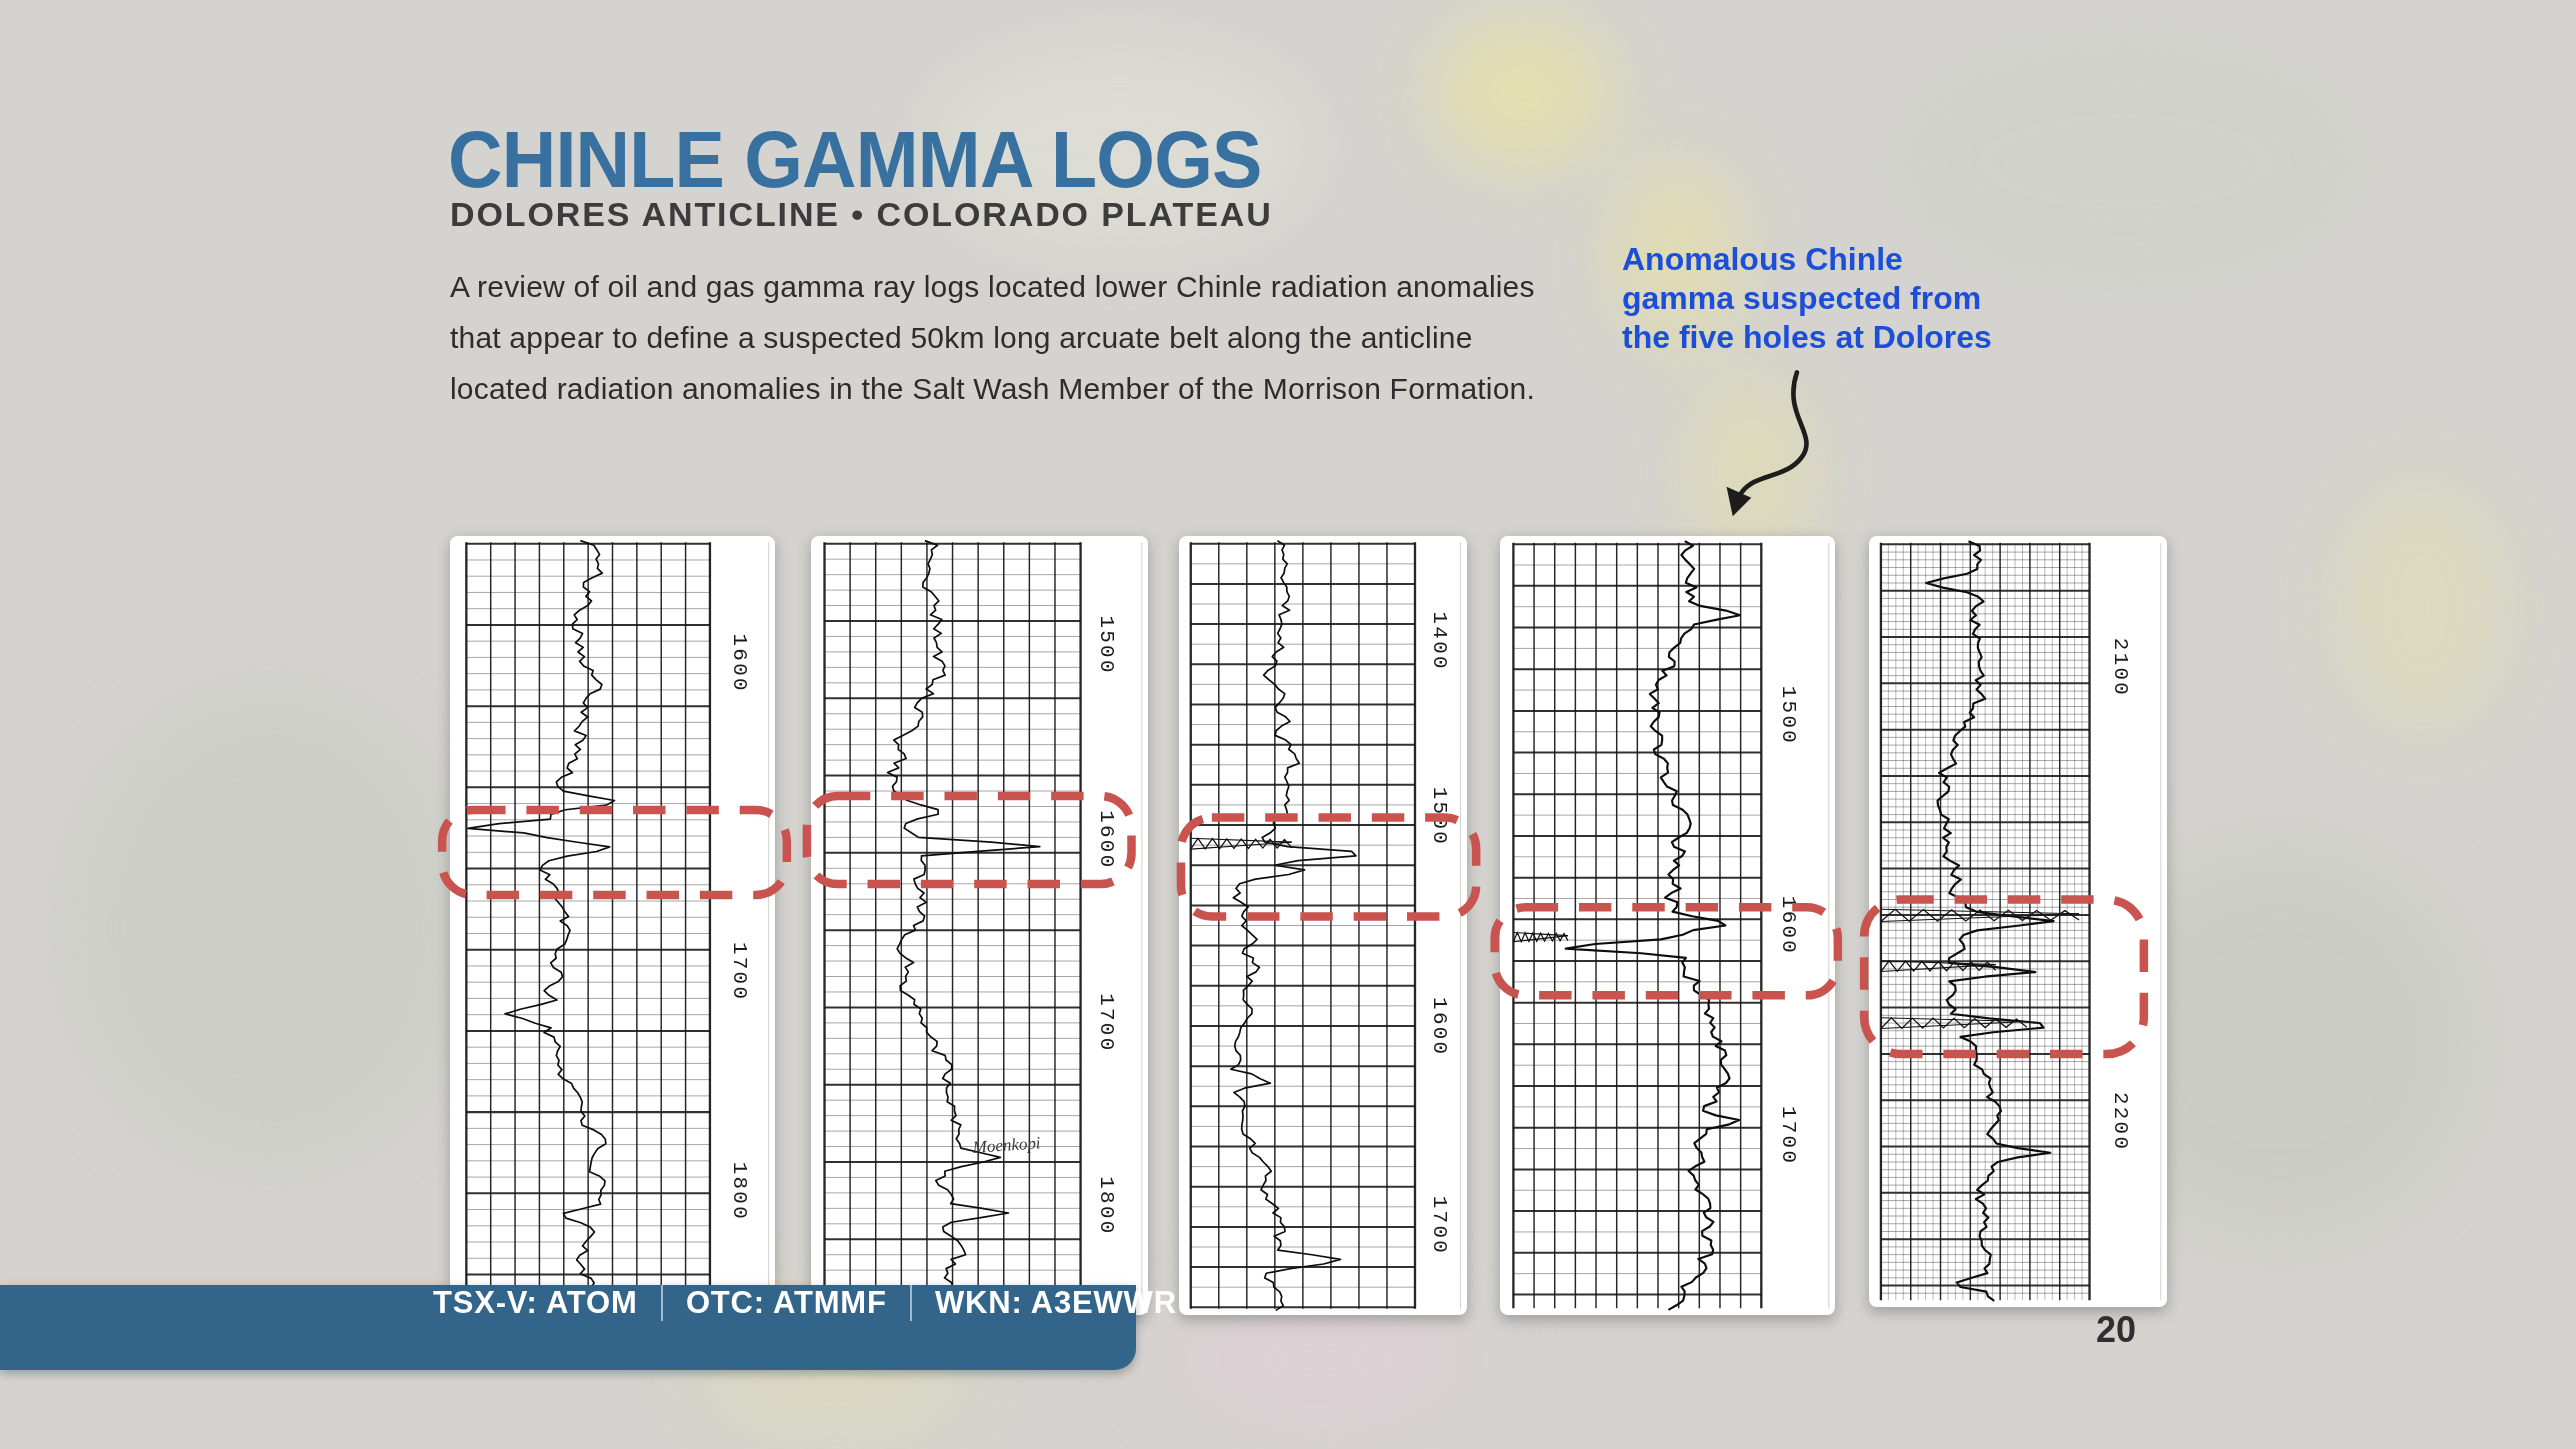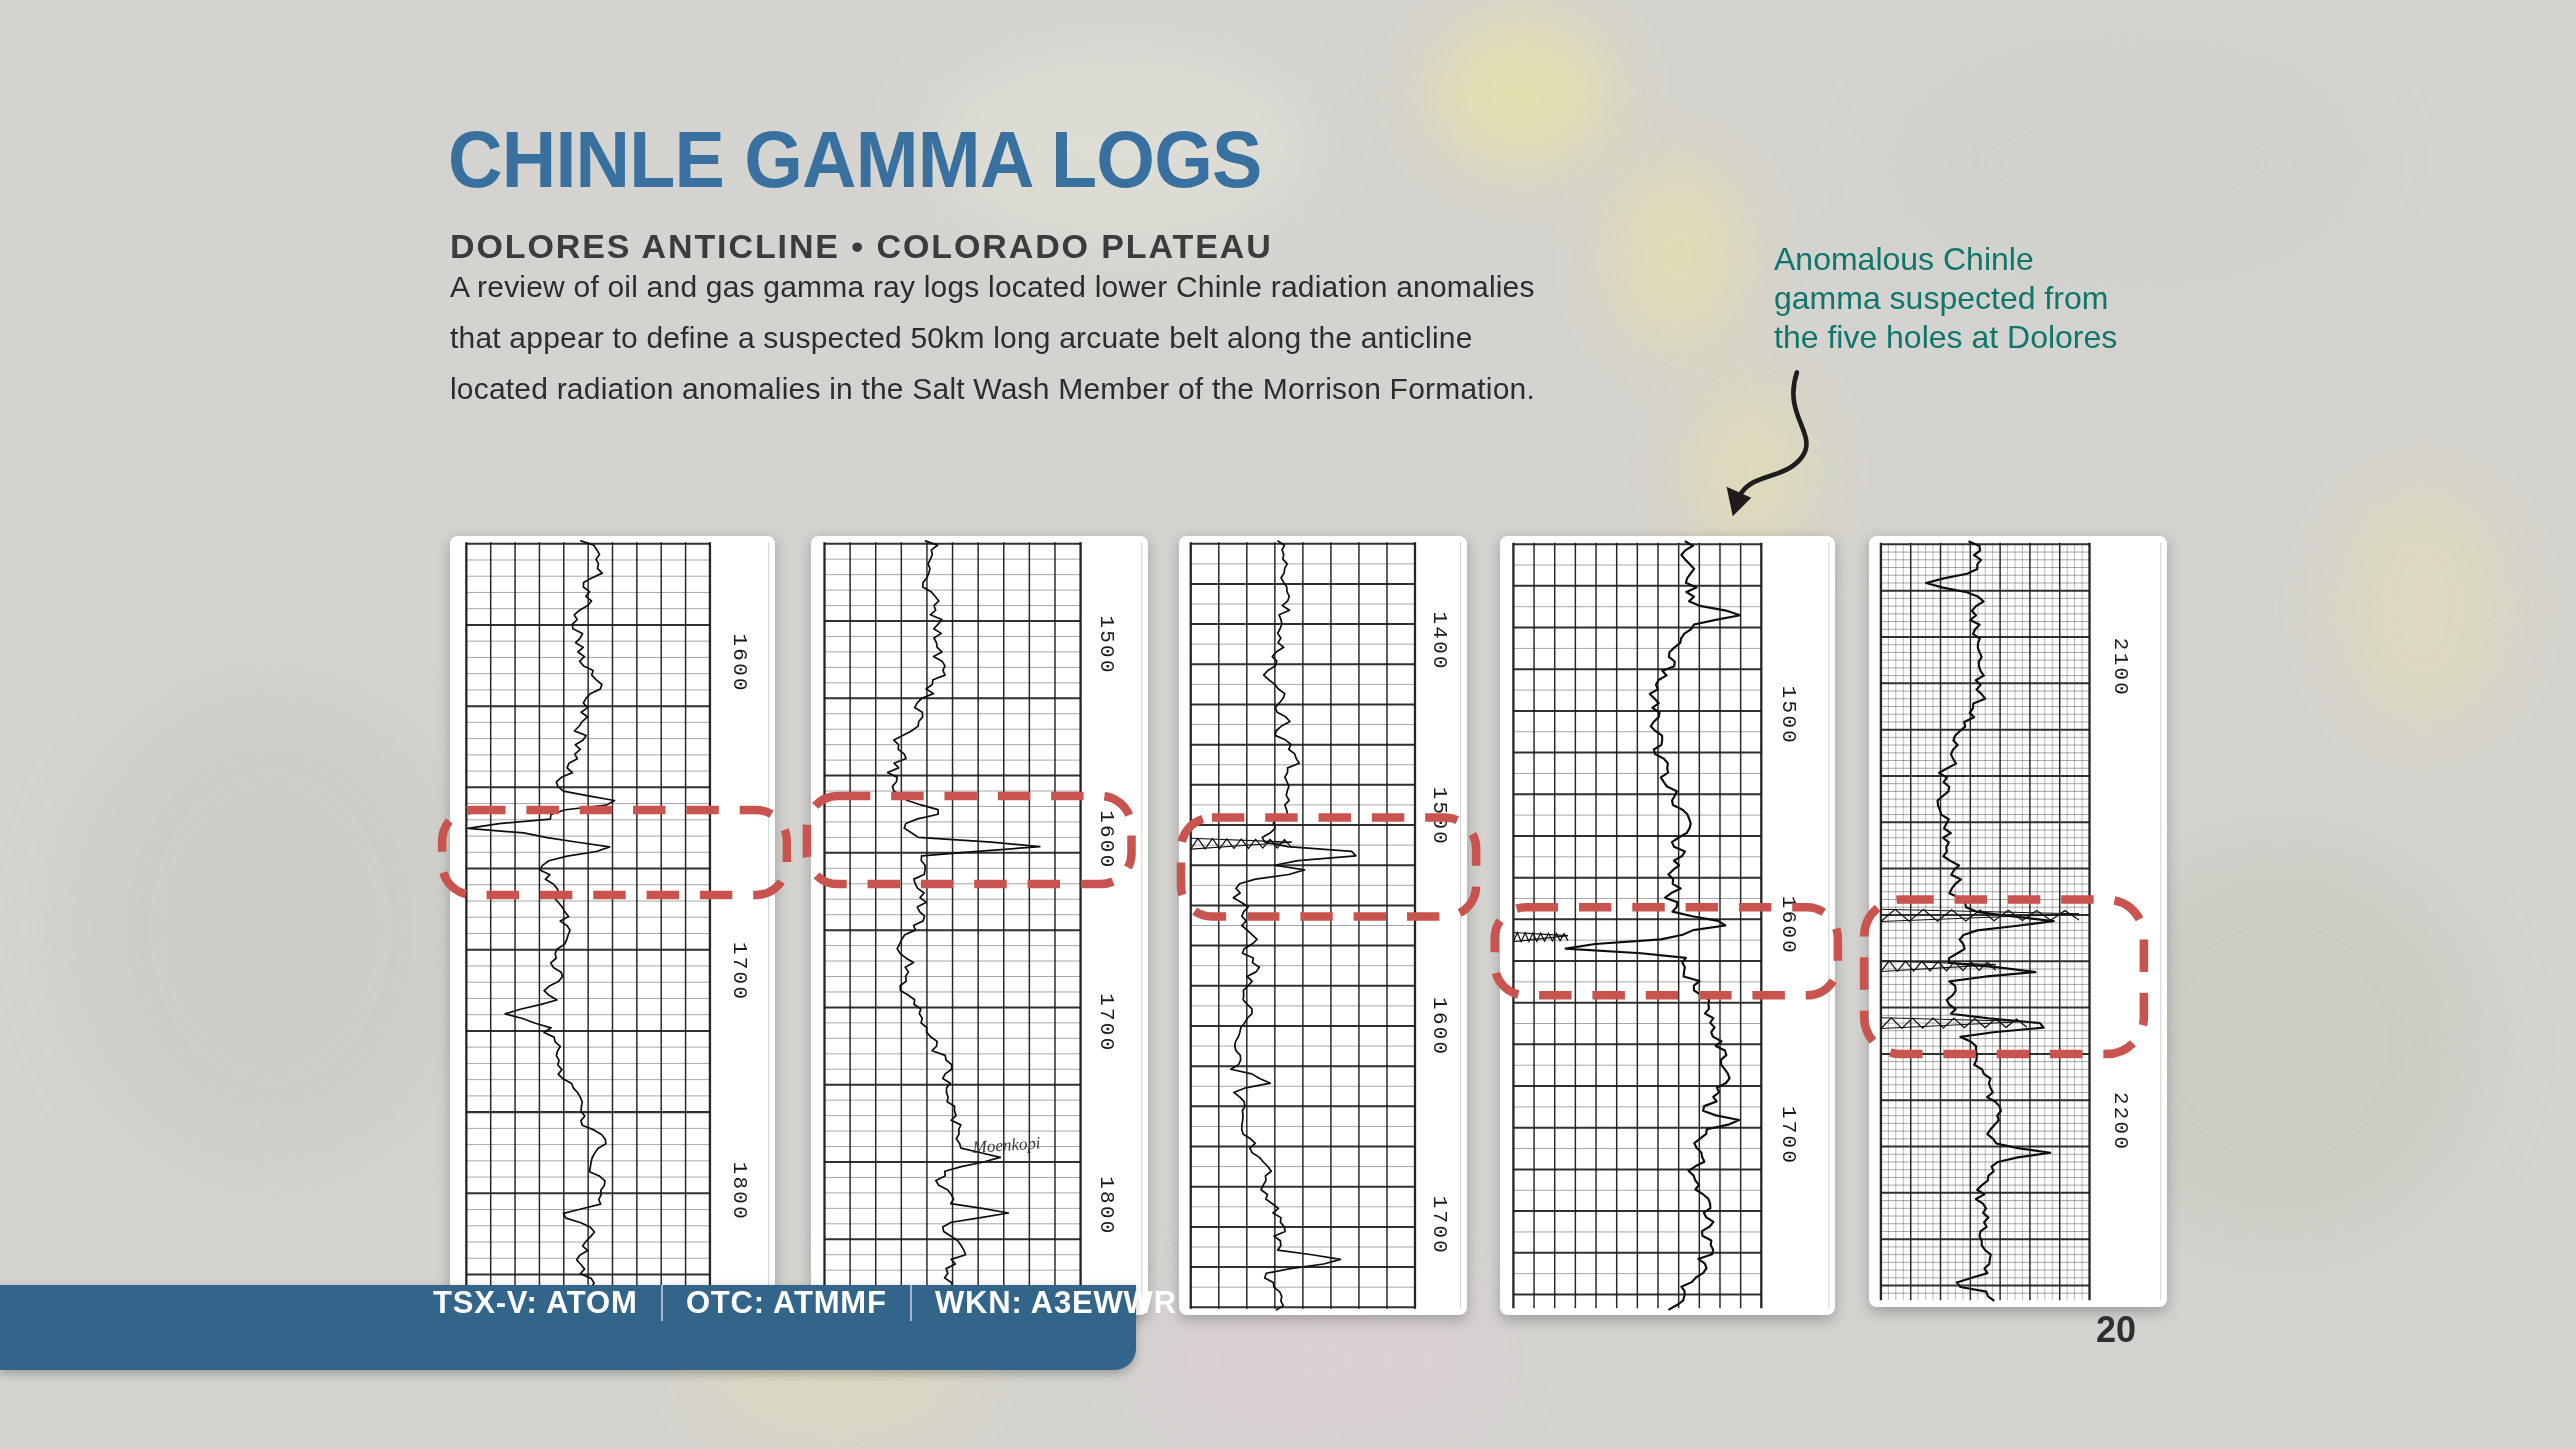--- a/index.html
+++ b/index.html
@@ -23,30 +23,30 @@
 
   .title{
     position:absolute;left:448px;top:114px;
     font-size:74px;font-weight:700;color:#38719f;
     letter-spacing:-0.8px;white-space:nowrap;
     transform:scale(1.02,1.08);transform-origin:left top;
   }
   .subtitle{
     position:absolute;left:450px;top:195px;
     font-size:34px;font-weight:700;color:#3c3c3c;
-    letter-spacing:1.9px;white-space:nowrap;margin-top:32px;
+    letter-spacing:1.9px;white-space:nowrap;
   }
   .body-text{
     position:absolute;left:450px;top:261px;
     font-size:30px;color:#2d2d2d;line-height:51px;
     letter-spacing:0.2px;white-space:nowrap;
   }
   .callout{
-    position:absolute;left:1774px;top:240px;
-    font-size:32px;font-weight:400;color:#0f766e;line-height:39px;
+    position:absolute;left:1622px;top:240px;
+    font-size:32px;font-weight:700;color:#1d4ed8;line-height:39px;
     white-space:nowrap;
   }
   .panel{
     position:absolute;background:#fff;border-radius:7.7px;
     box-shadow:0 4.6px 14px rgba(70,70,70,.38);
     overflow:hidden;
   }
   .panel svg{display:block;}
   #overlay,#arrow-layer{position:absolute;left:0;top:0;pointer-events:none;}
   .footer{

